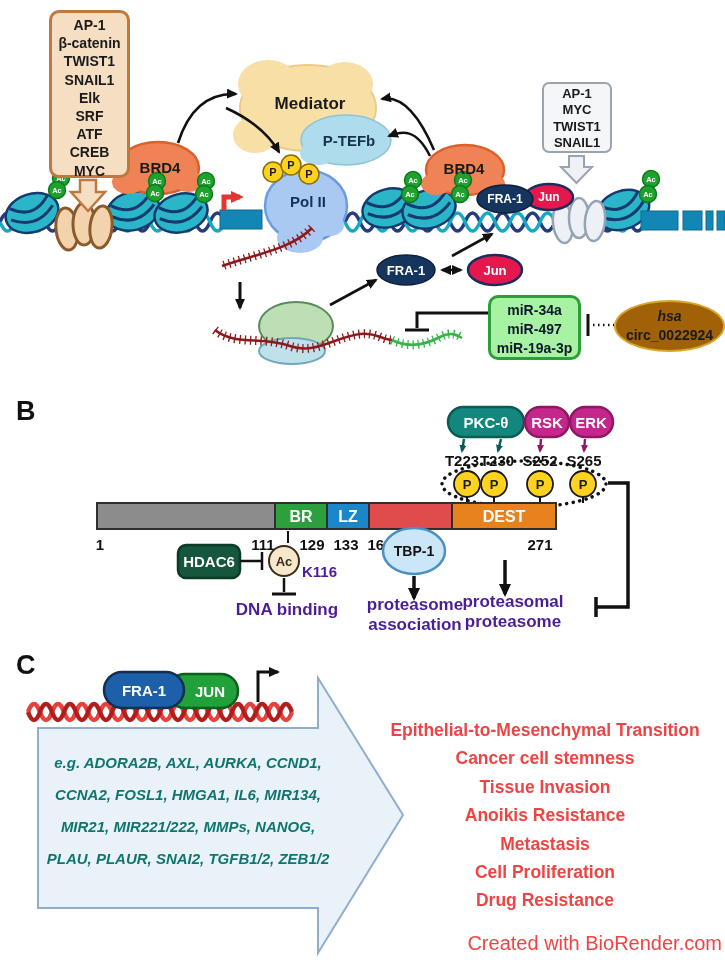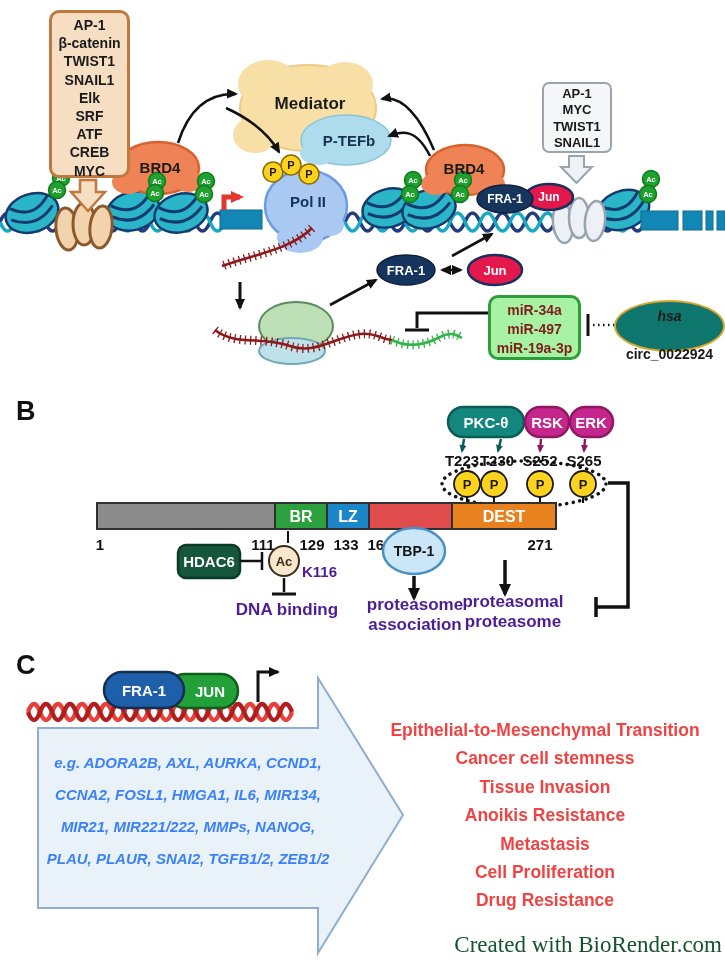--- a/index.html
+++ b/index.html
@@ -9,34 +9,34 @@
   .panel-label{font-size:27px;font-weight:bold;color:#111;}
   .box{box-sizing:border-box;text-align:center;}
   .tfbox-left{left:49px;top:10px;width:81px;height:168px;background:#f6dec3;
     border:3px solid #be7840;border-radius:10px;padding-top:3px;}
   .tfbox-left span{display:block;font-size:14px;line-height:18.2px;font-weight:bold;color:#1a1a1a;}
   .tfbox-right{left:542px;top:82px;width:70px;height:71px;background:#f4f6f8;
     border:2px solid #9aa4ae;border-radius:7px;padding-top:2px;}
   .tfbox-right span{display:block;font-size:13px;line-height:16.4px;font-weight:bold;color:#1a1a1a;}
   .mirbox{left:488px;top:295px;width:93px;height:65px;background:#a8f2a3;
     border:3px solid #2e9e3a;border-radius:10px;padding-top:3px;}
-  .mirbox span{display:block;font-size:14px;line-height:19px;font-weight:bold;color:#7f1d1d;}
-  .circoval{left:614px;top:300px;width:111px;height:52px;background:#0f766e;
+  .mirbox span{display:block;font-size:14px;line-height:19px;font-weight:bold;color:#0f172a;}
+  .circoval{left:614px;top:300px;width:111px;height:52px;background:#a16207;
     border:2.5px solid #d9a52a;border-radius:50%;padding-top:5px;}
   .circoval .l1{display:block;font-size:14px;font-weight:bold;font-style:italic;color:#1a1a1a;line-height:19px;}
-  .circoval .l2{display:block;font-size:14px;font-weight:bold;color:#1a1a1a;line-height:19px;margin-top:19px;}
+  .circoval .l2{display:block;font-size:14px;font-weight:bold;color:#1a1a1a;line-height:19px;}
   .blabel{font-weight:bold;color:#4c1d95;}
   .two-line{white-space:pre-line;text-align:center;font-weight:bold;color:#4c1d95;
     font-size:17px;line-height:20px;}
   .genes{left:44px;top:747px;width:288px;text-align:center;}
-  .genes span{display:block;font-size:15px;line-height:32px;font-weight:bold;font-style:italic;color:#3b82f6;}
+  .genes span{display:block;font-size:15px;line-height:32px;font-weight:bold;font-style:italic;color:#0f766e;}
   .outcomes{left:366px;top:716px;width:358px;text-align:center;}
   .outcomes span{display:block;font-size:17.5px;line-height:28.4px;font-weight:bold;color:#ef4444;}
   .credit{left:420px;top:932px;width:302px;text-align:right;
-    font-family:Liberation Serif, serif;font-size:23px;color:#14532d;}
+    font-family:Liberation Sans, sans-serif;font-size:20px;color:#ef4444;}
   svg{position:absolute;left:0;}
   svg text{font-family:"Liberation Sans",sans-serif;}
 </style>
 </head>
 <body>
 
 <div id="fig">
 
   <svg width="725" height="398" viewBox="0 0 725 398" style="top:0">
     <defs>

